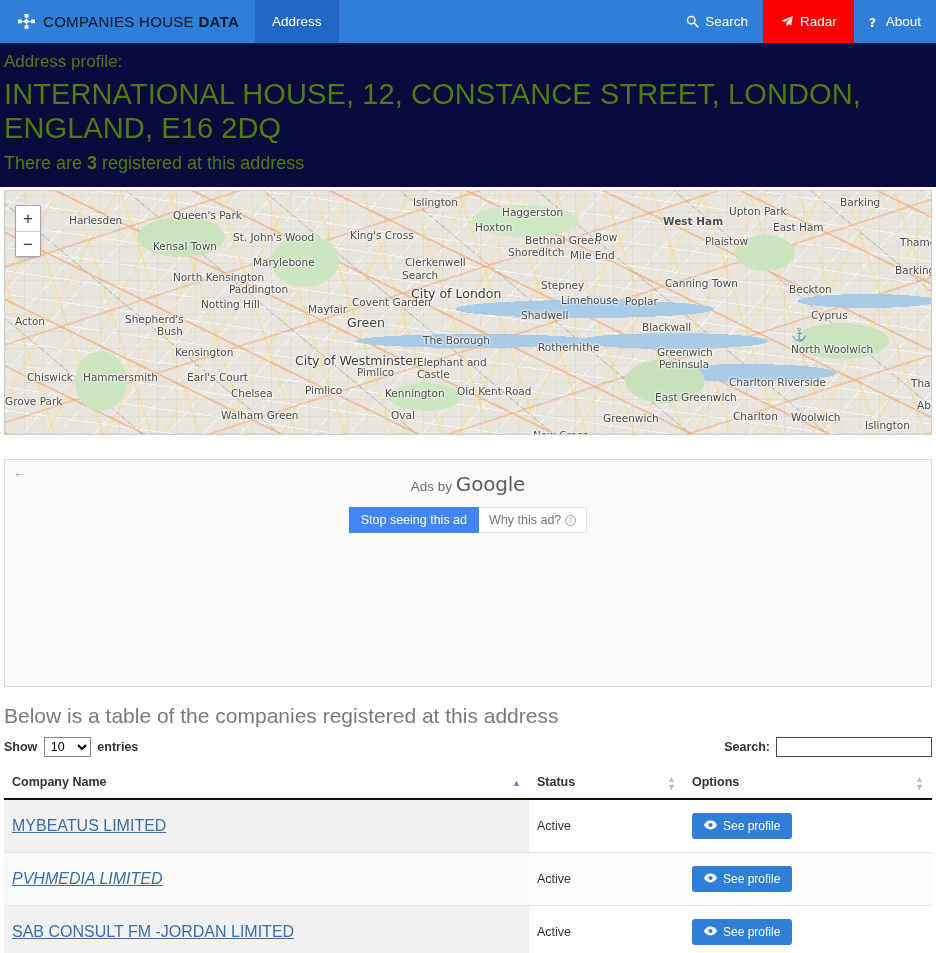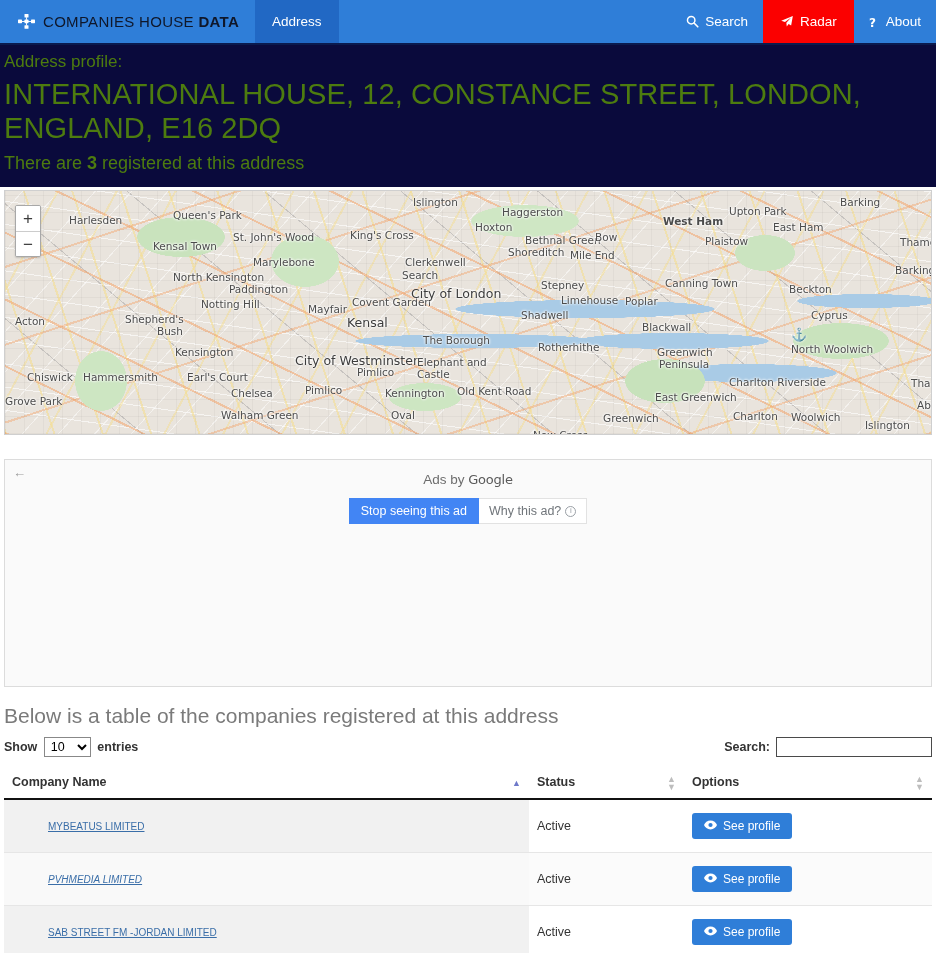--- a/index.html
+++ b/index.html
@@ -177,21 +177,21 @@
     color: #9a9a9a; font-size: 13px; line-height: 14px;
   }
   .ad-by {
     text-align: center;
     padding-top: 12px;
     font-size: 13.5px;
     color: #6d6d6d;
     font-family: "Liberation Sans", sans-serif;
   }
   .ad-by .g {
-    font-size: 13px;
+    font-size: 20px;
     color: #5a5a5a;
     font-family: "DejaVu Sans", sans-serif;
     letter-spacing: -.2px;
   }
   .ad-btns {
     display: flex; justify-content: center;
     margin-top: 11px;
   }
   .ad-stop {
     background: #4285f4; color: #fff;
@@ -265,23 +265,22 @@
     border-bottom: 1px solid #e6e6e6;
     vertical-align: middle;
   }
   table.ch tbody tr.odd td { background: #ffffff; }
   table.ch tbody tr.even td { background: #fbfbfb; }
   table.ch tbody tr.odd td.c-name { background: #f1f1f1; }
   table.ch tbody tr.even td.c-name { background: #f9f9f9; font-style: italic; }
   table.ch tbody tr:last-child td { border-bottom: 2px solid #111; }
 
   td.c-name a {
-    color: #3a6ea8; font-size: 10px;
+    color: #3a6ea8; font-size: 16px;
     text-decoration: underline;
-    margin-left: 36px;
   }
   .see-profile {
     display: inline-flex; align-items: center; gap: 6px;
     background: #2f7ed8; color: #fff;
     border: 0; border-radius: 3px;
     padding: 6px 12px; font-size: 12px;
     cursor: pointer;
     font-family: "Liberation Sans", sans-serif;
   }
   .col-name { width: 525px; }
@@ -360,21 +359,21 @@
       <div class="map-label" style="left: 168px; top: 80px;">North Kensington</div>
       <div class="map-label" style="left: 224px; top: 92px;">Paddington</div>
       <div class="map-label" style="left: 196px; top: 107px;">Notting Hill</div>
       <div class="map-label" style="left: 303px; top: 112px;">Mayfair</div>
       <div class="map-label" style="left: 347px; top: 105px;">Covent Garden</div>
       <div class="map-label" style="left: 397px; top: 78px;">Search</div>
       <div class="map-label" style="left: 400px; top: 65px;">Clerkenwell</div>
       <div class="map-label" style="left: 408px; top: 5px;">Islington</div>
       <div class="map-label" style="left: 345px; top: 38px;">King's Cross</div>
       <div class="map-label big" style="left: 406px; top: 95px;">City of London</div>
-      <div class="map-label big" style="left: 342px; top: 124px;">Kensal</div>
+      <div class="map-label big" style="left: 342px; top: 124px;">Green</div>
       <div class="map-label" style="left: 120px; top: 122px;">Shepherd's</div>
       <div class="map-label" style="left: 152px; top: 134px;">Bush</div>
       <div class="map-label" style="left: 10px; top: 124px;">Acton</div>
       <div class="map-label" style="left: 170px; top: 155px;">Kensington</div>
       <div class="map-label" style="left: 78px; top: 180px;">Hammersmith</div>
       <div class="map-label" style="left: 182px; top: 180px;">Earl's Court</div>
       <div class="map-label" style="left: 22px; top: 180px;">Chiswick</div>
       <div class="map-label" style="left: 0px; top: 204px;">Grove Park</div>
       <div class="map-label" style="left: 226px; top: 196px;">Chelsea</div>
       <div class="map-label" style="left: 300px; top: 193px;">Pimlico</div>
@@ -503,21 +502,21 @@
           <td>Active</td>
           <td><button type="button" class="see-profile">
               <span><svg width="13" height="10" viewBox="0 0 16 11" aria-hidden="true">
                   <path d="M8 0C4.2 0 1.2 2.6 0 5.5 1.2 8.4 4.2 11 8 11s6.8-2.6 8-5.5C14.8 2.6 11.8 0 8 0z" fill="#ffffff"></path>
                   <circle cx="8" cy="5.5" r="2.6" fill="#2f7ed8"></circle>
                 </svg></span>
               <span>See profile</span>
             </button></td>
         </tr>
         <tr class="odd">
-          <td class="c-name"><a href="#">SAB STREET FM -JORDAN LIMITED</a></td>
+          <td class="c-name"><a href="#">SAB CONSULT FM -JORDAN LIMITED</a></td>
           <td>Active</td>
           <td><button type="button" class="see-profile">
               <span><svg width="13" height="10" viewBox="0 0 16 11" aria-hidden="true">
                   <path d="M8 0C4.2 0 1.2 2.6 0 5.5 1.2 8.4 4.2 11 8 11s6.8-2.6 8-5.5C14.8 2.6 11.8 0 8 0z" fill="#ffffff"></path>
                   <circle cx="8" cy="5.5" r="2.6" fill="#2f7ed8"></circle>
                 </svg></span>
               <span>See profile</span>
             </button></td>
         </tr>
       </tbody>

